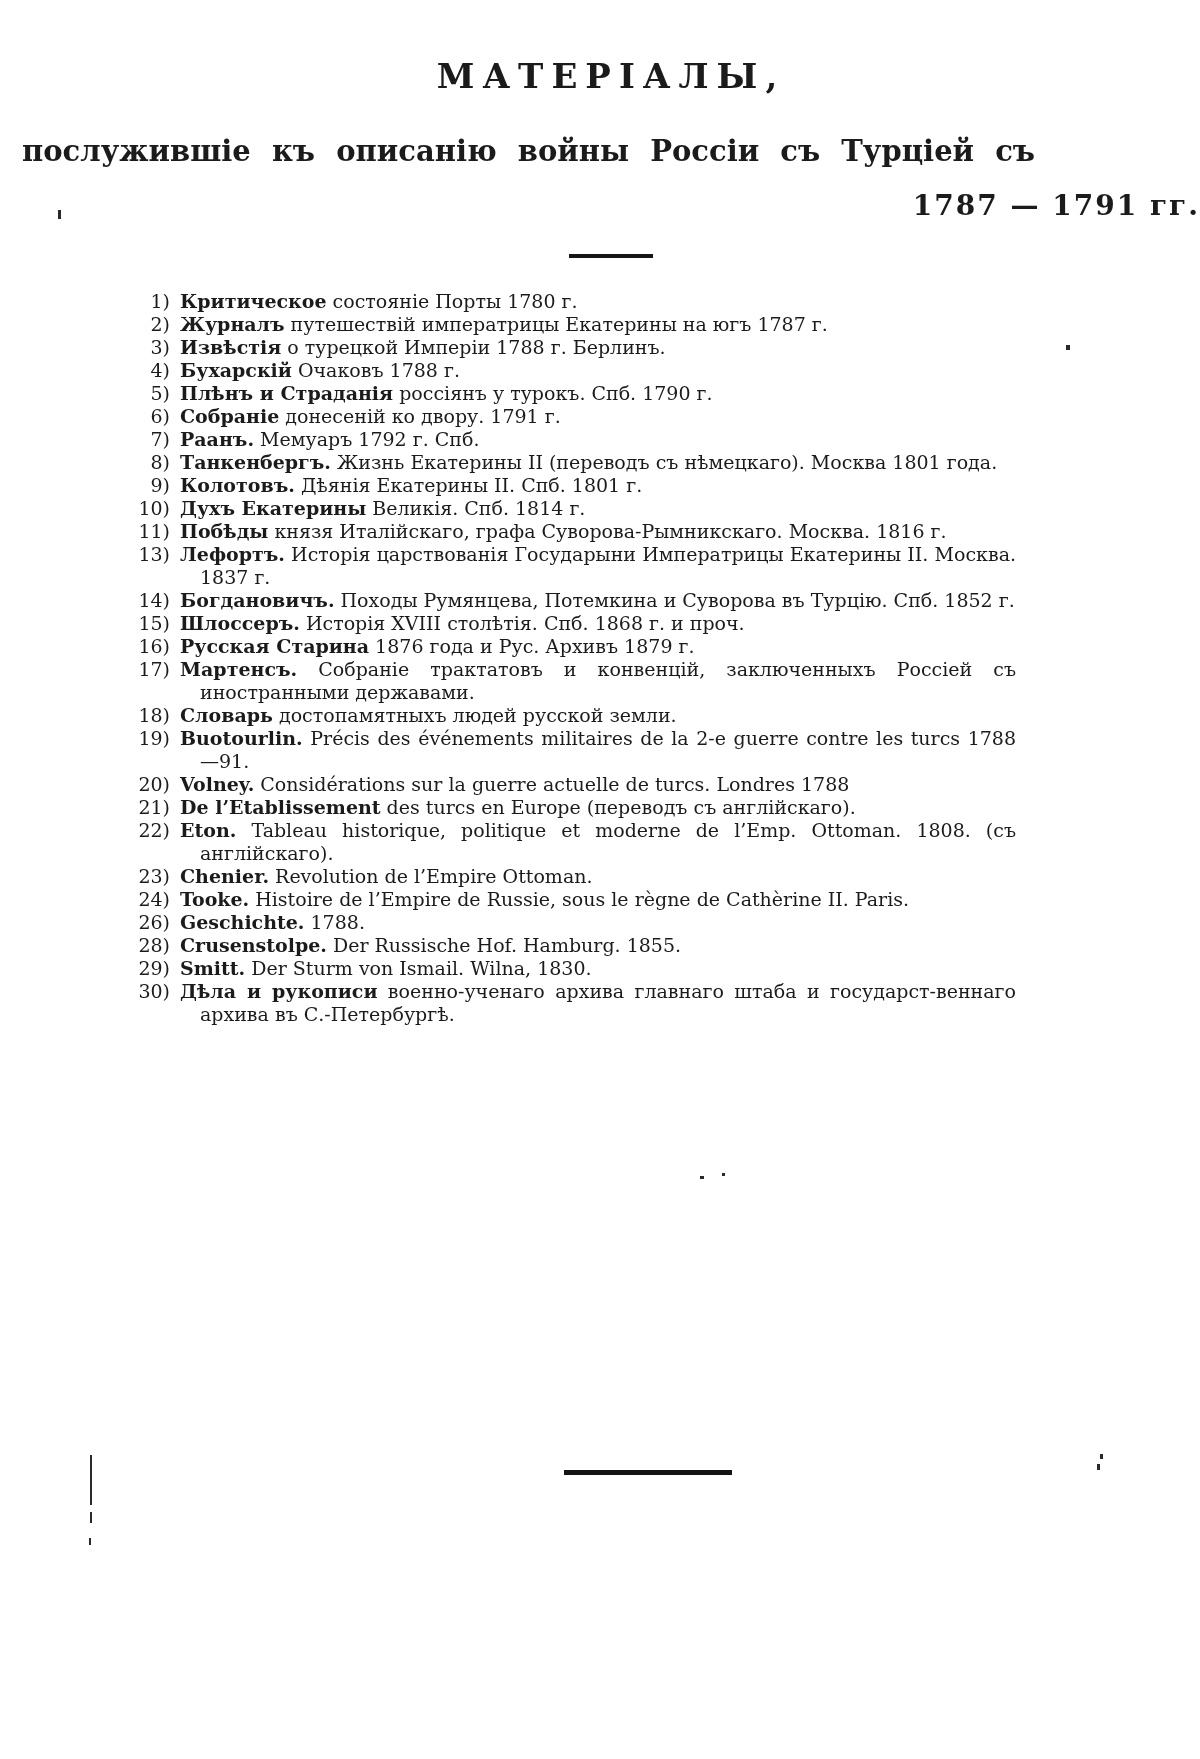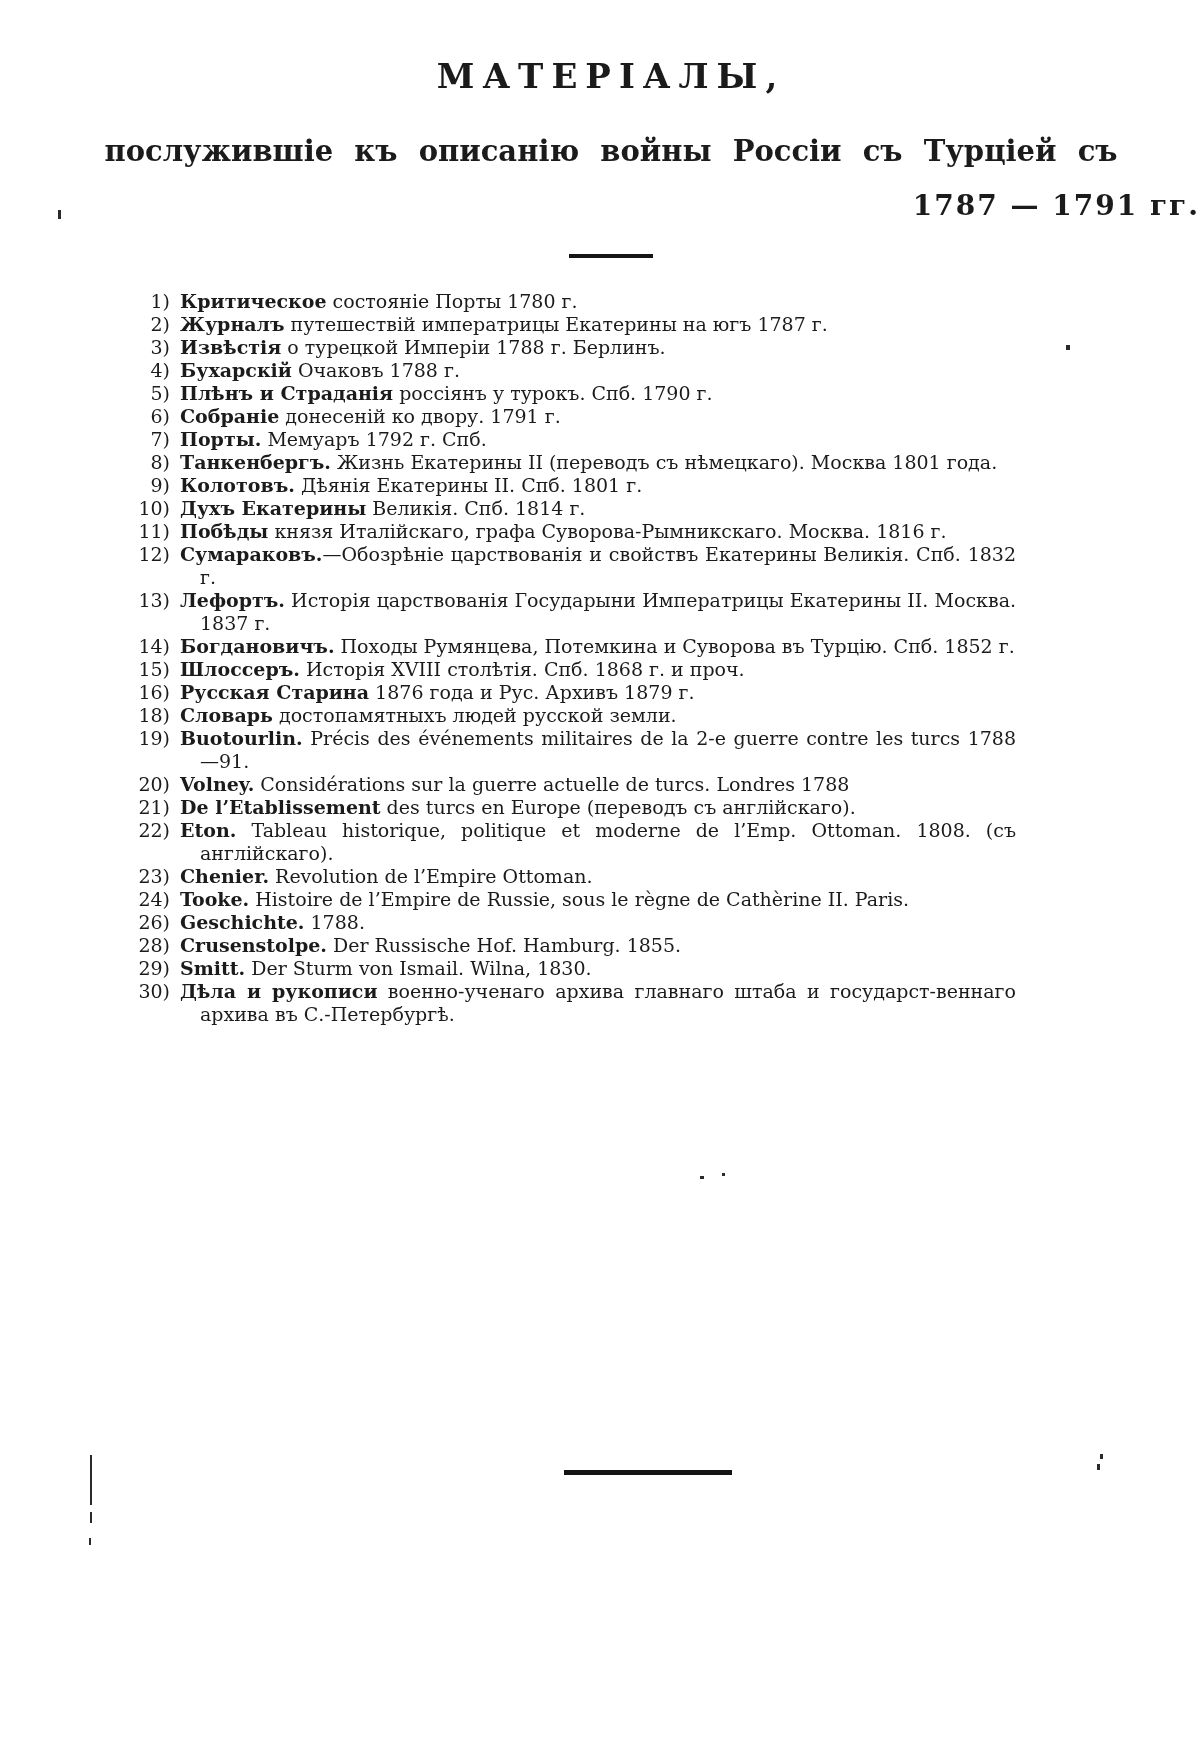--- a/index.html
+++ b/index.html
@@ -29,21 +29,21 @@
     font-size: 34px;
     font-weight: bold;
     letter-spacing: 8px;
     text-align: center;
     line-height: 1.1;
   }
   .page-subtitle {
     margin-top: 40px;
     font-size: 29px;
     font-weight: bold;
-    text-align: center;
+    text-align: left;
     word-spacing: 11px;
     line-height: 1.15;
   }
   .page-years {
     margin-top: 22px;
     font-size: 28px;
     font-weight: bold;
     text-align: right;
     letter-spacing: 2px;
     line-height: 1.1;
@@ -141,21 +141,21 @@
     <span class="entry-text"><span class="lead">Плѣнъ и Страданія</span><span> россіянъ у турокъ. Спб. 1790 г.</span></span>
   </li>
 
   <li class="entry">
     <span class="num">6)</span>
     <span class="entry-text"><span class="lead">Собраніе</span><span> донесеній ко двору. 1791 г.</span></span>
   </li>
 
   <li class="entry">
     <span class="num">7)</span>
-    <span class="entry-text"><span class="lead">Порты.</span><span> Мемуаръ 1792 г. Спб.</span></span>
+    <span class="entry-text"><span class="lead">Раанъ.</span><span> Мемуаръ 1792 г. Спб.</span></span>
   </li>
 
   <li class="entry">
     <span class="num">8)</span>
     <span class="entry-text"><span class="lead">Танкенбергъ.</span><span> Жизнь Екатерины II (переводъ съ нѣмецкаго). Москва 1801 года.</span></span>
   </li>
 
   <li class="entry">
     <span class="num">9)</span>
     <span class="entry-text"><span class="lead">Колотовъ.</span><span> Дѣянія Екатерины II. Спб. 1801 г.</span></span>
@@ -164,24 +164,20 @@
   <li class="entry">
     <span class="num">10)</span>
     <span class="entry-text"><span class="lead">Духъ Екатерины</span><span> Великія. Спб. 1814 г.</span></span>
   </li>
 
   <li class="entry">
     <span class="num">11)</span>
     <span class="entry-text"><span class="lead">Побѣды</span><span> князя Италійскаго, графа Суворова-Рымникскаго. Москва. 1816 г.</span></span>
   </li>
 
-  <li class="entry">
-    <span class="num">12)</span>
-    <span class="entry-text"><span class="lead">Сумараковъ.</span><span>—Обозрѣніе царствованія и свойствъ Екатерины Великія. Спб. 1832 г.</span></span>
-  </li>
 
   <li class="entry">
     <span class="num">13)</span>
     <span class="entry-text"><span class="lead">Лефортъ.</span><span> Исторія царствованія Государыни Императрицы Екатерины II. Москва. 1837 г.</span></span>
   </li>
 
   <li class="entry">
     <span class="num">14)</span>
     <span class="entry-text"><span class="lead">Богдановичъ.</span><span> Походы Румянцева, Потемкина и Суворова въ Турцію. Спб. 1852 г.</span></span>
   </li>
@@ -189,20 +185,24 @@
   <li class="entry">
     <span class="num">15)</span>
     <span class="entry-text"><span class="lead">Шлоссеръ.</span><span> Исторія XVIII столѣтія. Спб. 1868 г. и проч.</span></span>
   </li>
 
   <li class="entry">
     <span class="num">16)</span>
     <span class="entry-text"><span class="lead">Русская Старина</span><span> 1876 года и Рус. Архивъ 1879 г.</span></span>
   </li>
 
+  <li class="entry">
+    <span class="num">17)</span>
+    <span class="entry-text"><span class="lead">Мартенсъ.</span><span> Собраніе трактатовъ и конвенцій, заключенныхъ Россіей съ иностранными державами.</span></span>
+  </li>
 
   <li class="entry">
     <span class="num">18)</span>
     <span class="entry-text"><span class="lead">Словарь</span><span> достопамятныхъ людей русской земли.</span></span>
   </li>
 
   <li class="entry">
     <span class="num">19)</span>
     <span class="entry-text"><span class="lead">Buotourlin.</span><span> Précis des événements militaires de la 2-e guerre contre les turcs 1788—91.</span></span>
   </li>

